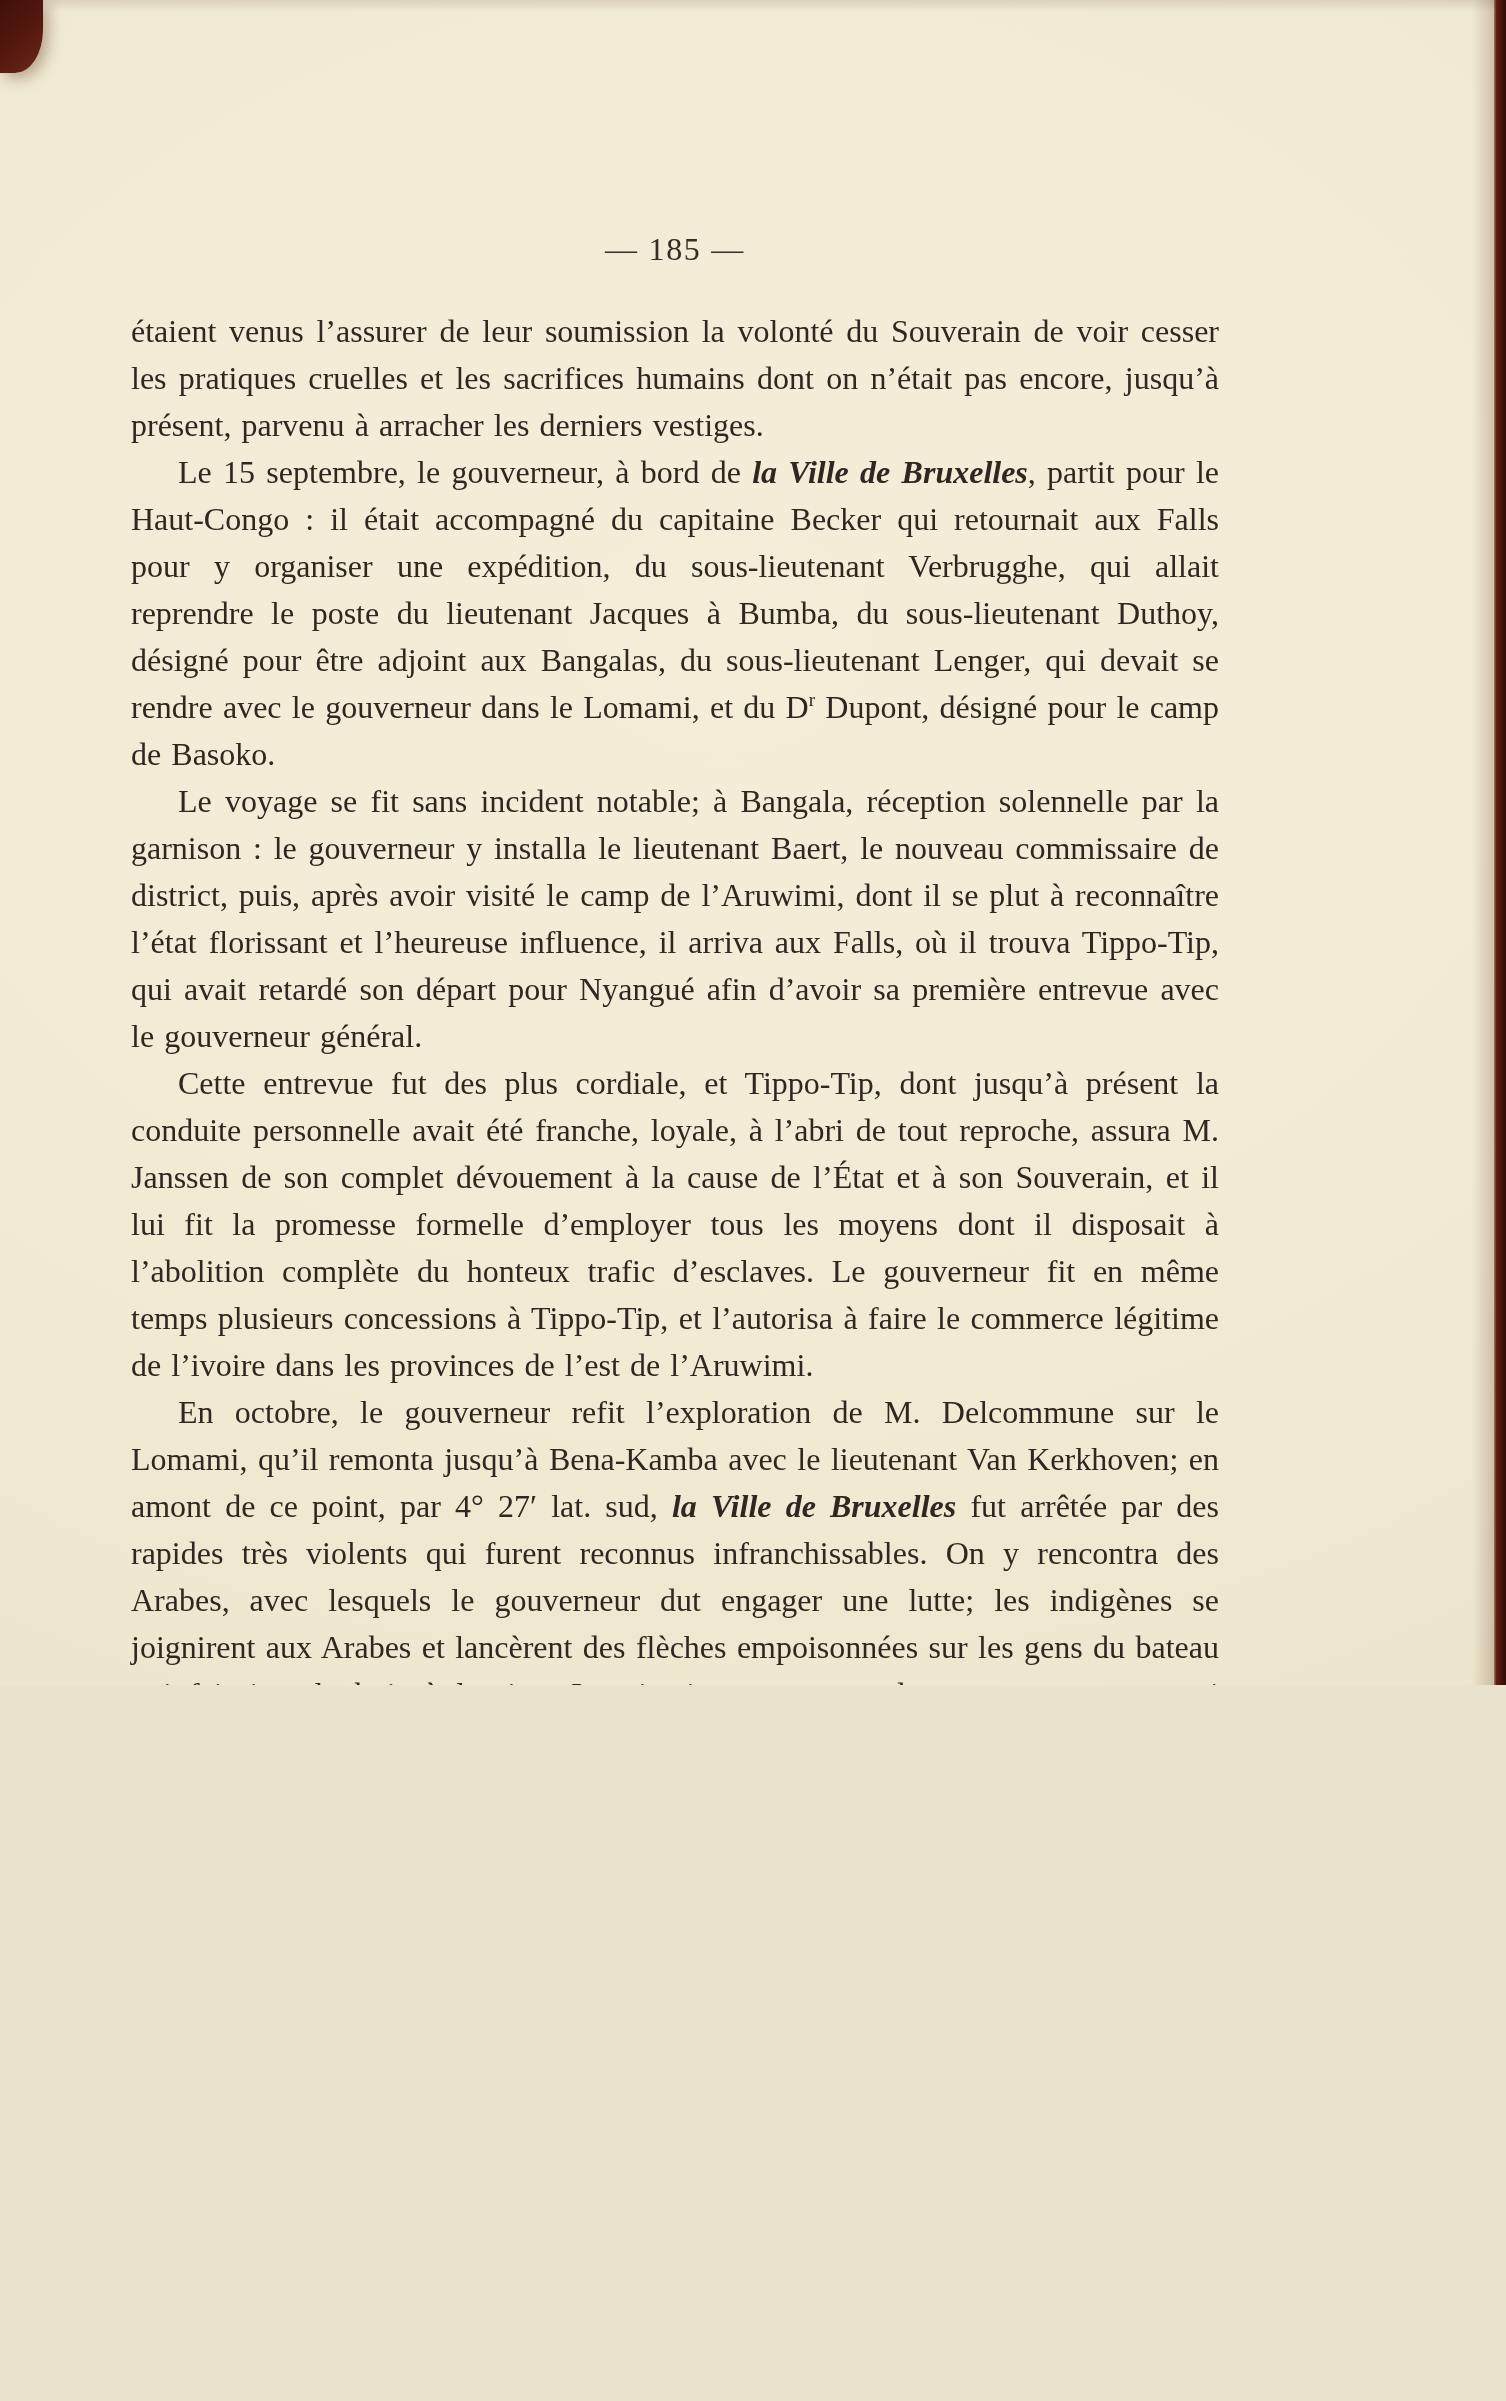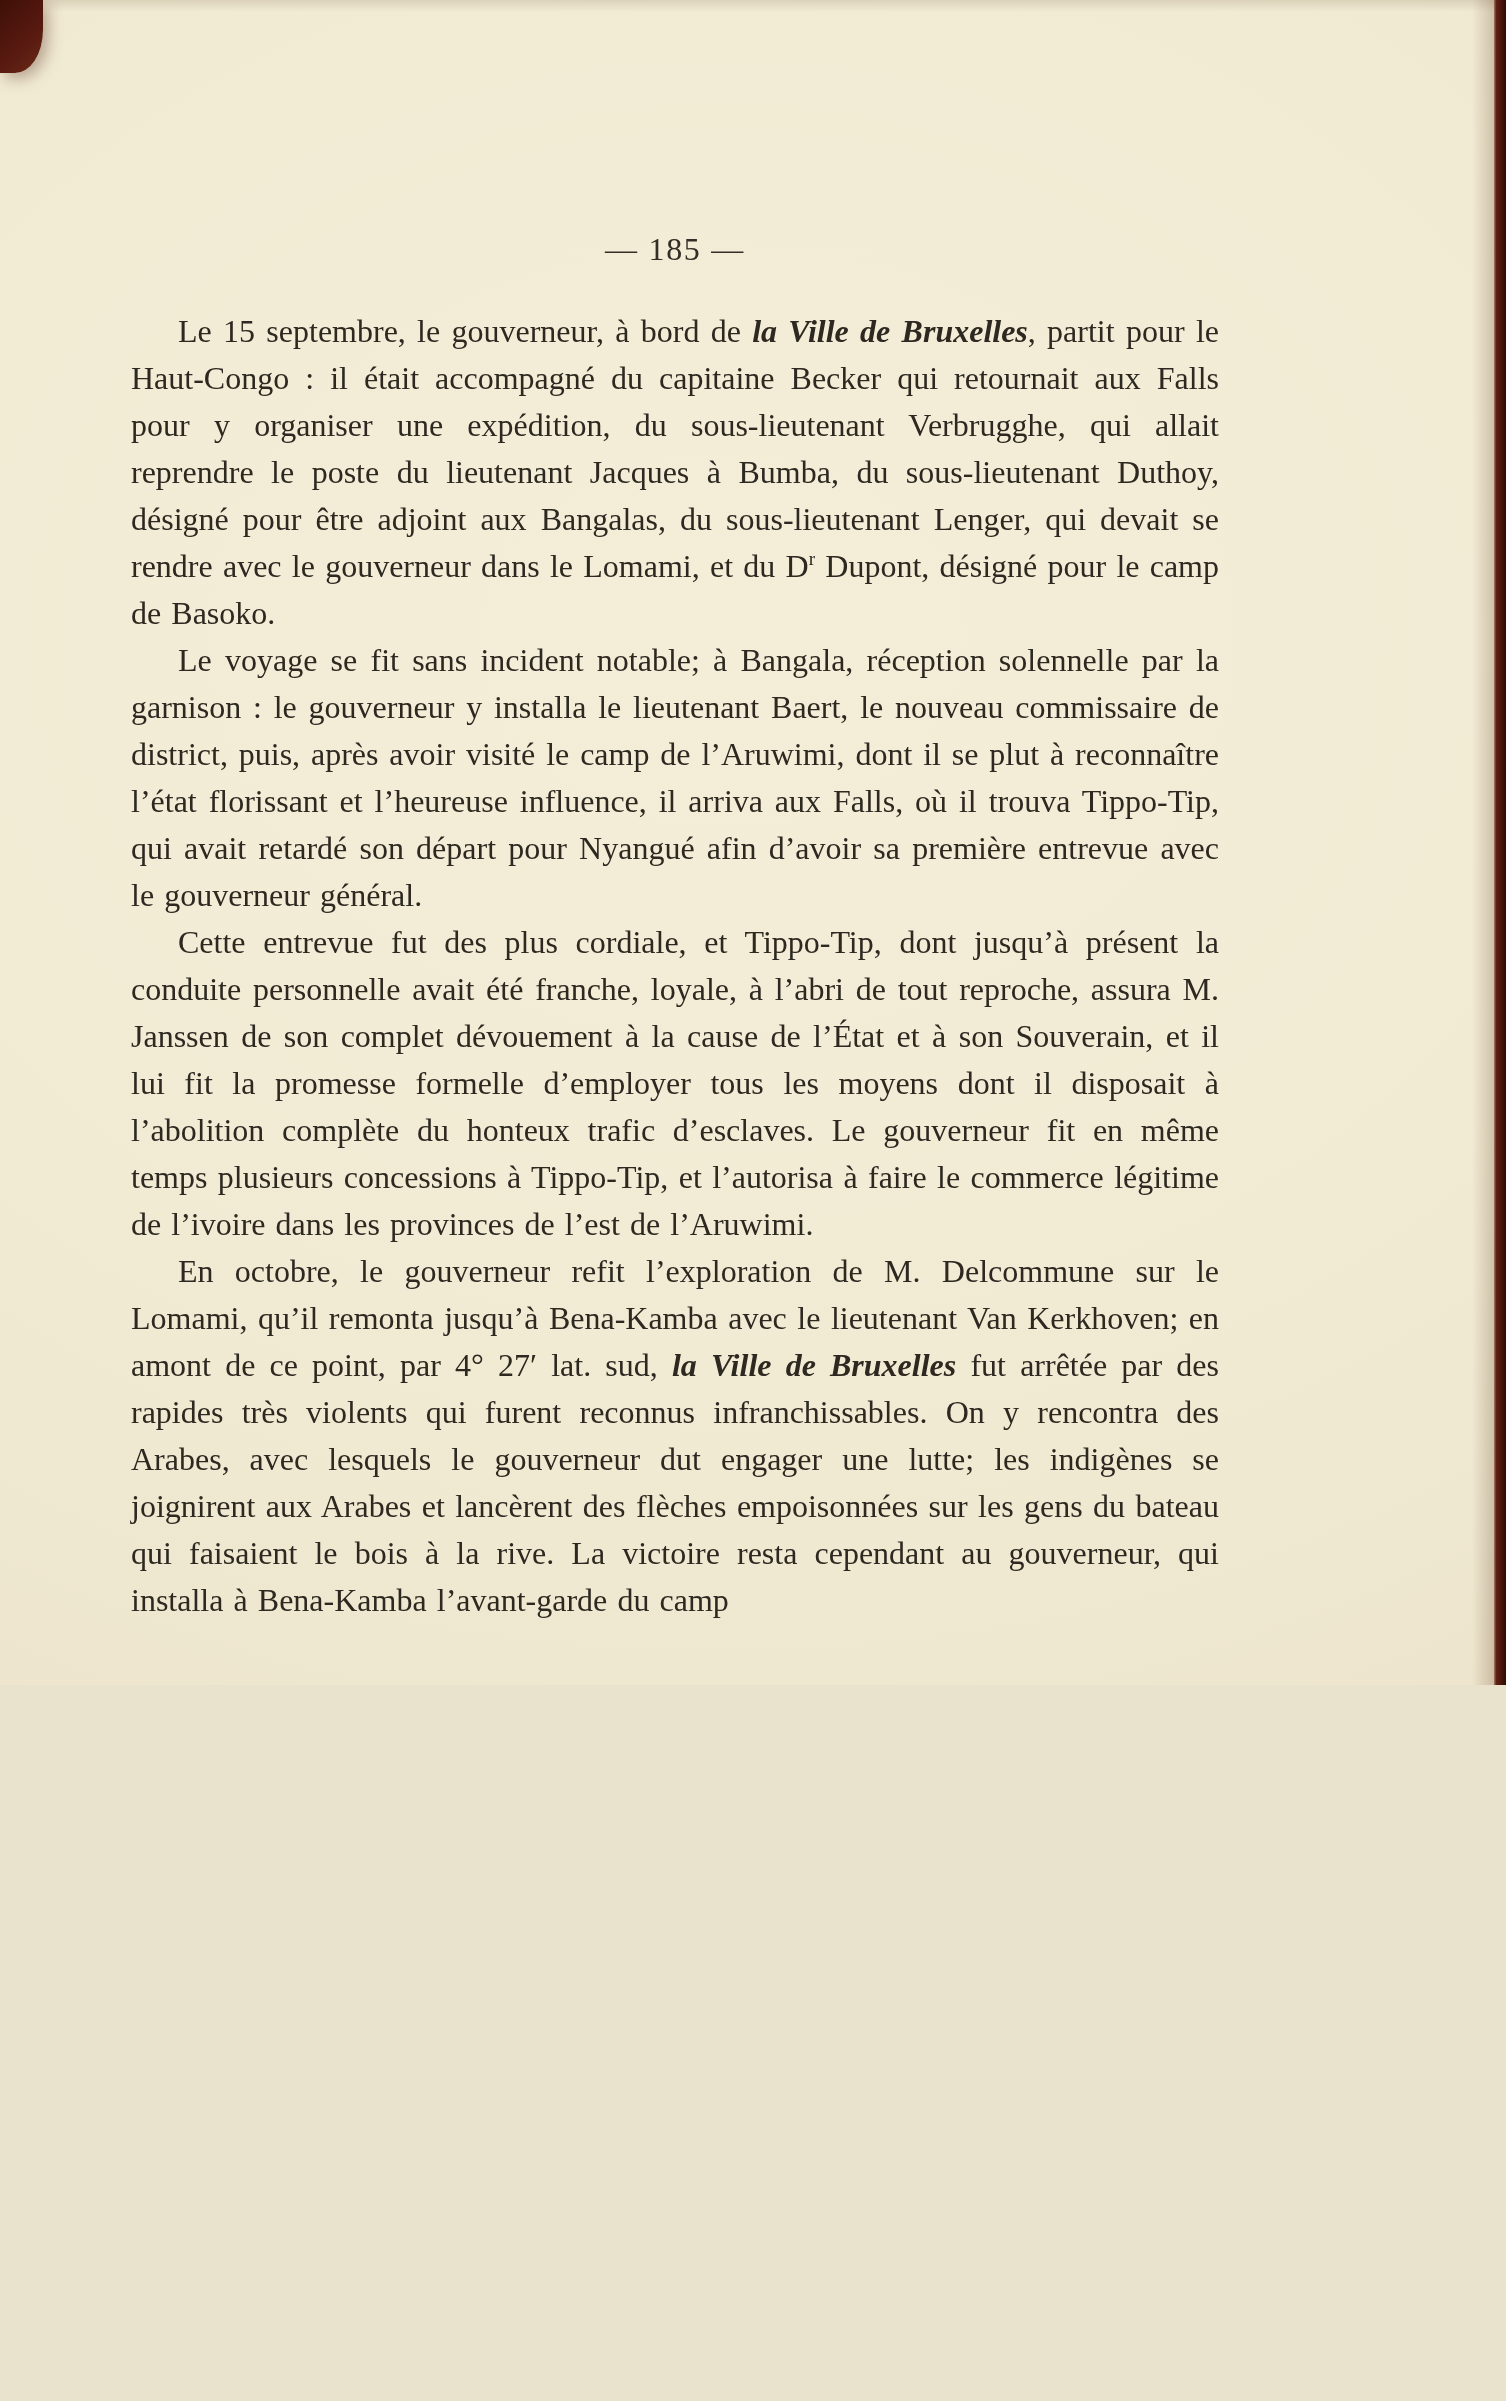--- a/index.html
+++ b/index.html
@@ -102,20 +102,21 @@
 <div class="page">
 
   <div class="edge-shadow-top"></div>
   <div class="corner-mark"></div>
   <div class="edge-shadow-right"></div>
   <div class="edge-strip-right"></div>
 
   <div class="content">
     <div class="page-number">— 185 —</div>
     <div class="text-block">
+        <p class="para"><span>étaient venus l’assurer de leur soumission la volonté du Souverain de voir cesser les pratiques cruelles et les sacrifices humains dont on n’était pas encore, jusqu’à présent, parvenu à arracher les derniers vestiges.</span></p>
         <p class="para indent"><span>Le 15 septembre, le gouverneur, à bord de </span><span class="it">la Ville de Bruxelles</span><span>, partit pour le Haut-Congo : il était accompagné du capitaine Becker qui retournait aux Falls pour y organiser une expédition, du sous-lieutenant Verbrugghe, qui allait reprendre le poste du lieutenant Jacques à Bumba, du sous-lieutenant Duthoy, désigné pour être adjoint aux Bangalas, du sous-lieutenant Lenger, qui devait se rendre avec le gouverneur dans le Lomami, et du D</span><sup>r</sup><span> Dupont, désigné pour le camp de Basoko.</span></p>
         <p class="para indent"><span>Le voyage se fit sans incident notable; à Bangala, réception solennelle par la garnison : le gouverneur y installa le lieutenant Baert, le nouveau commissaire de district, puis, après avoir visité le camp de l’Aruwimi, dont il se plut à reconnaître l’état florissant et l’heureuse influence, il arriva aux Falls, où il trouva Tippo-Tip, qui avait retardé son départ pour Nyangué afin d’avoir sa première entrevue avec le gouverneur général.</span></p>
         <p class="para indent"><span>Cette entrevue fut des plus cordiale, et Tippo-Tip, dont jusqu’à présent la conduite personnelle avait été franche, loyale, à l’abri de tout reproche, assura M. Janssen de son complet dévouement à la cause de l’État et à son Souverain, et il lui fit la promesse formelle d’employer tous les moyens dont il disposait à l’abolition complète du honteux trafic d’esclaves. Le gouverneur fit en même temps plusieurs concessions à Tippo-Tip, et l’autorisa à faire le commerce légitime de l’ivoire dans les provinces de l’est de l’Aruwimi.</span></p>
         <p class="para indent"><span>En octobre, le gouverneur refit l’exploration de M. Delcommune sur le Lomami, qu’il remonta jusqu’à Bena-Kamba avec le lieutenant Van Kerkhoven; en amont de ce point, par 4° 27′ lat. sud, </span><span class="it">la Ville de Bruxelles</span><span> fut arrêtée par des rapides très violents qui furent reconnus infranchissables. On y rencontra des Arabes, avec lesquels le gouverneur dut engager une lutte; les indigènes se joignirent aux Arabes et lancèrent des flèches empoisonnées sur les gens du bateau qui faisaient le bois à la rive. La victoire resta cependant au gouverneur, qui installa à Bena-Kamba l’avant-garde du camp</span></p>
       </div>
   </div>
 
 </div>
 
 

